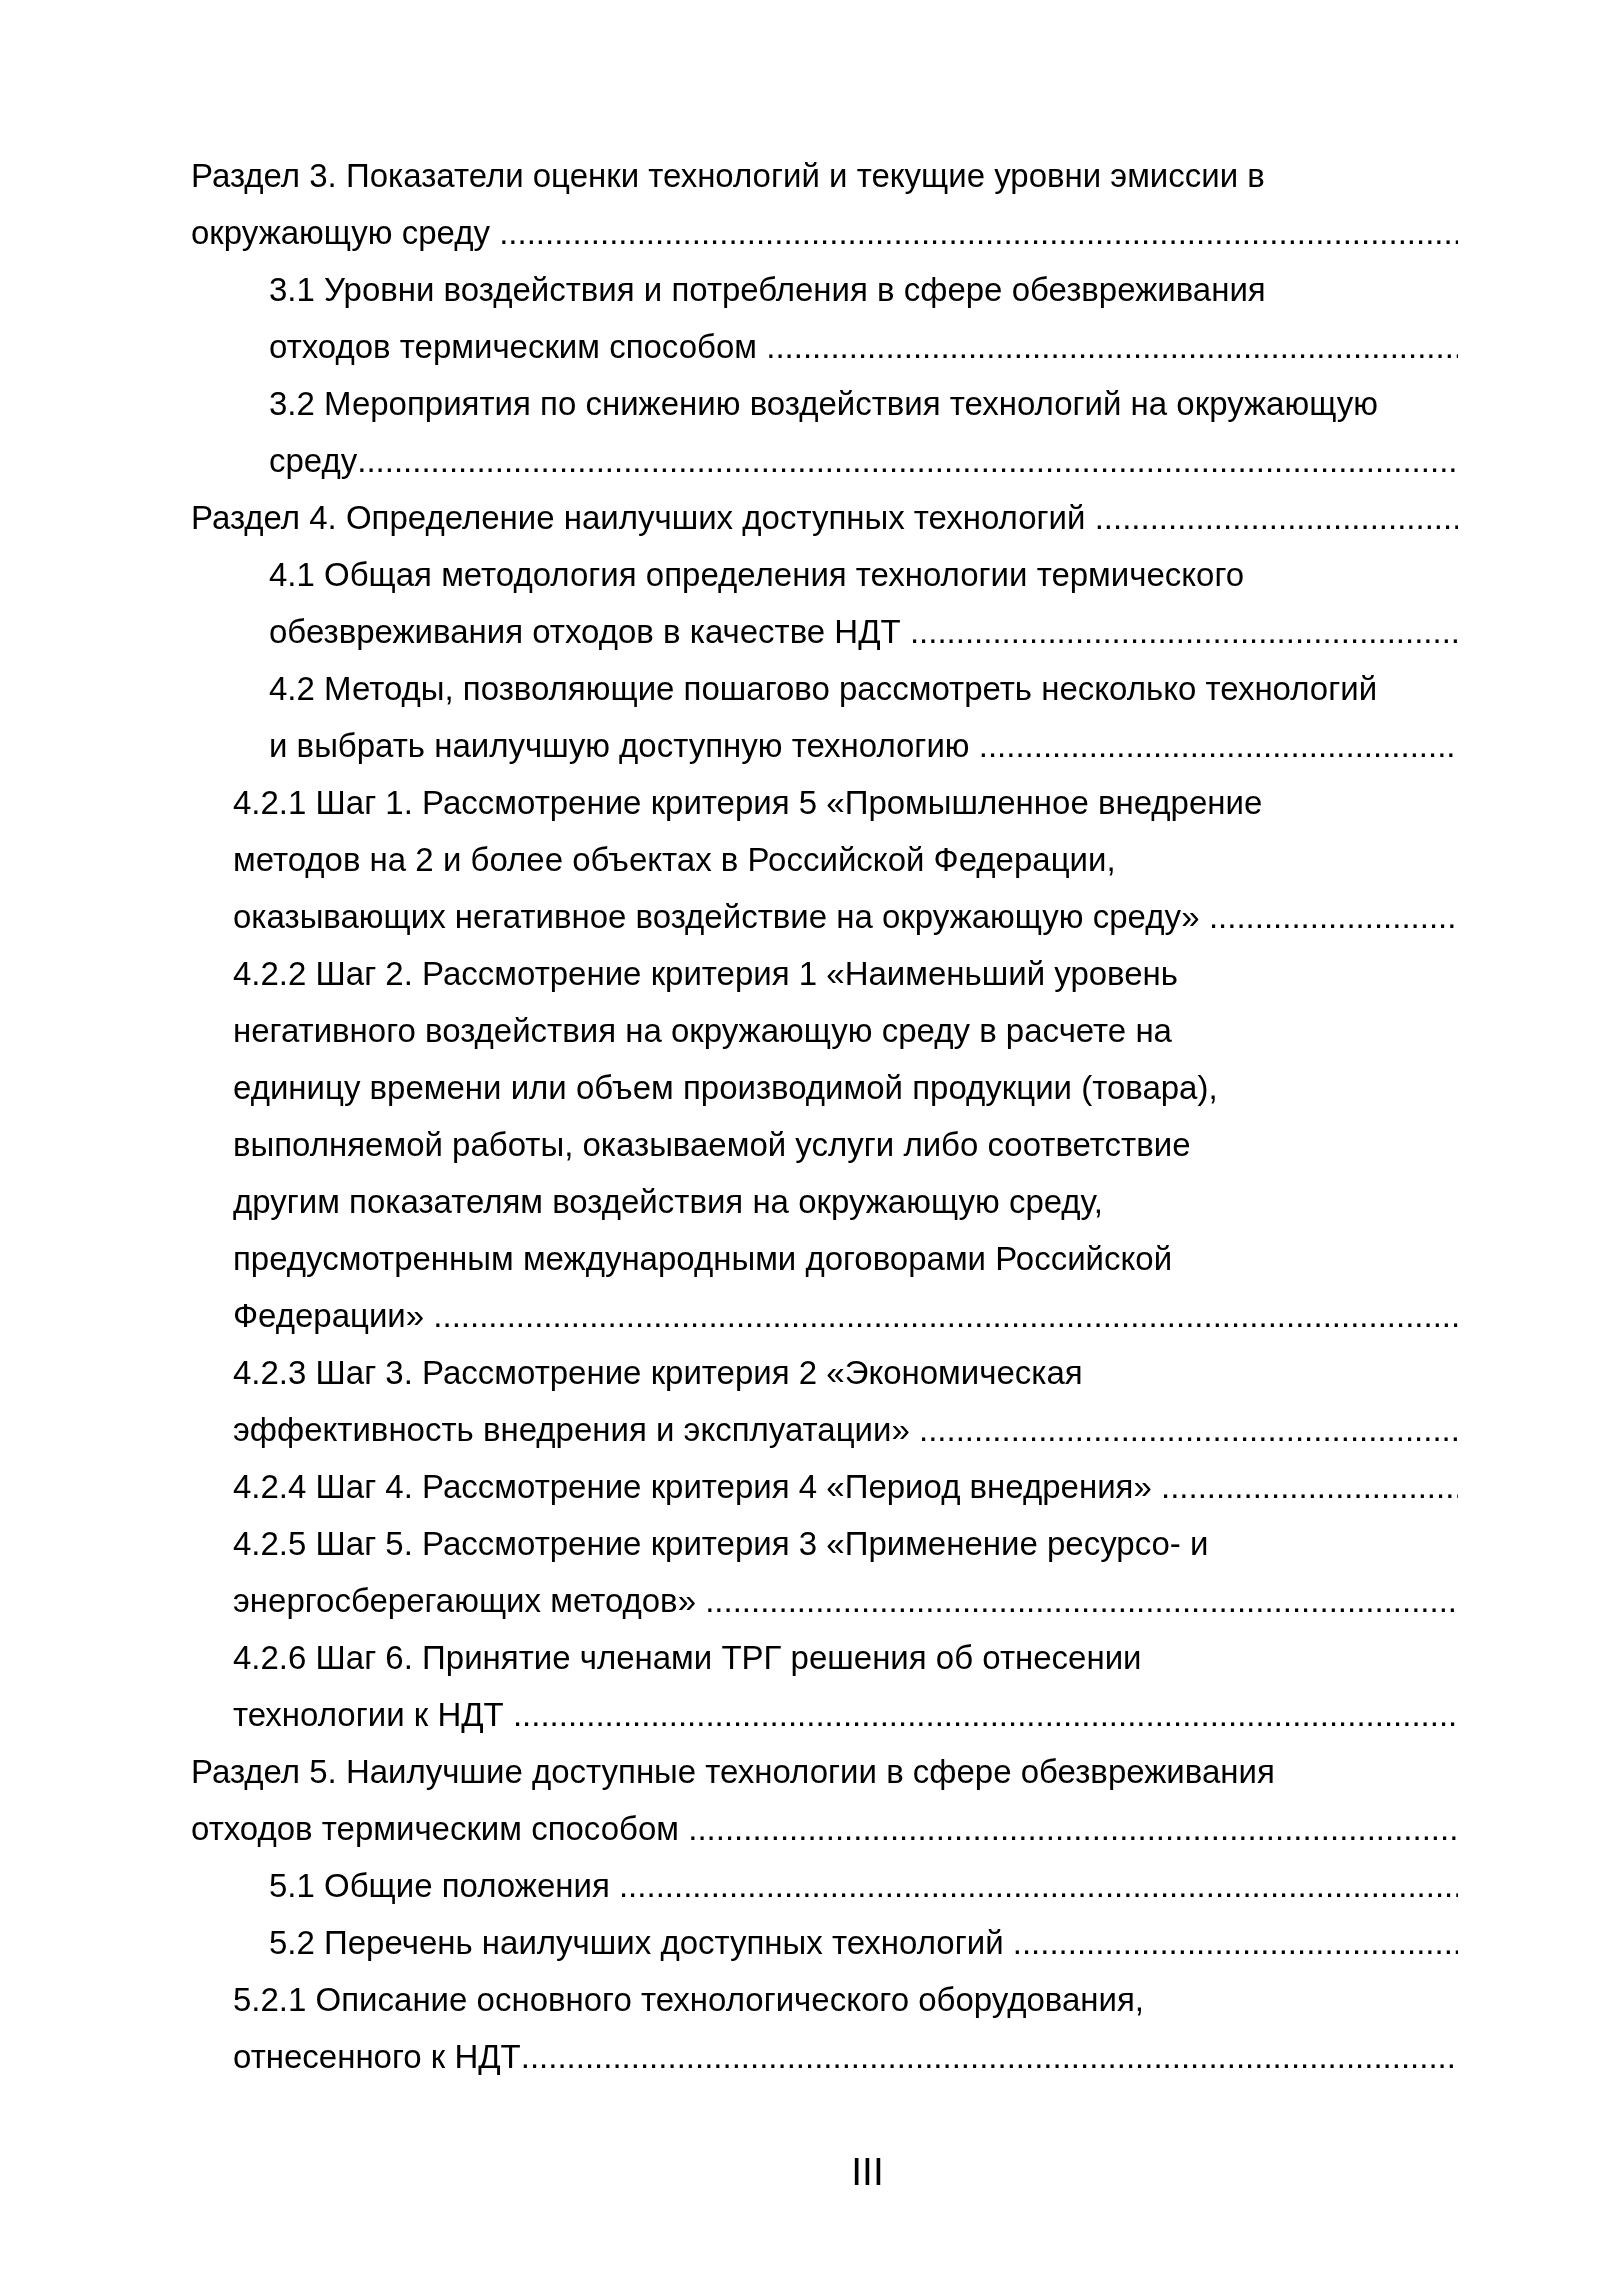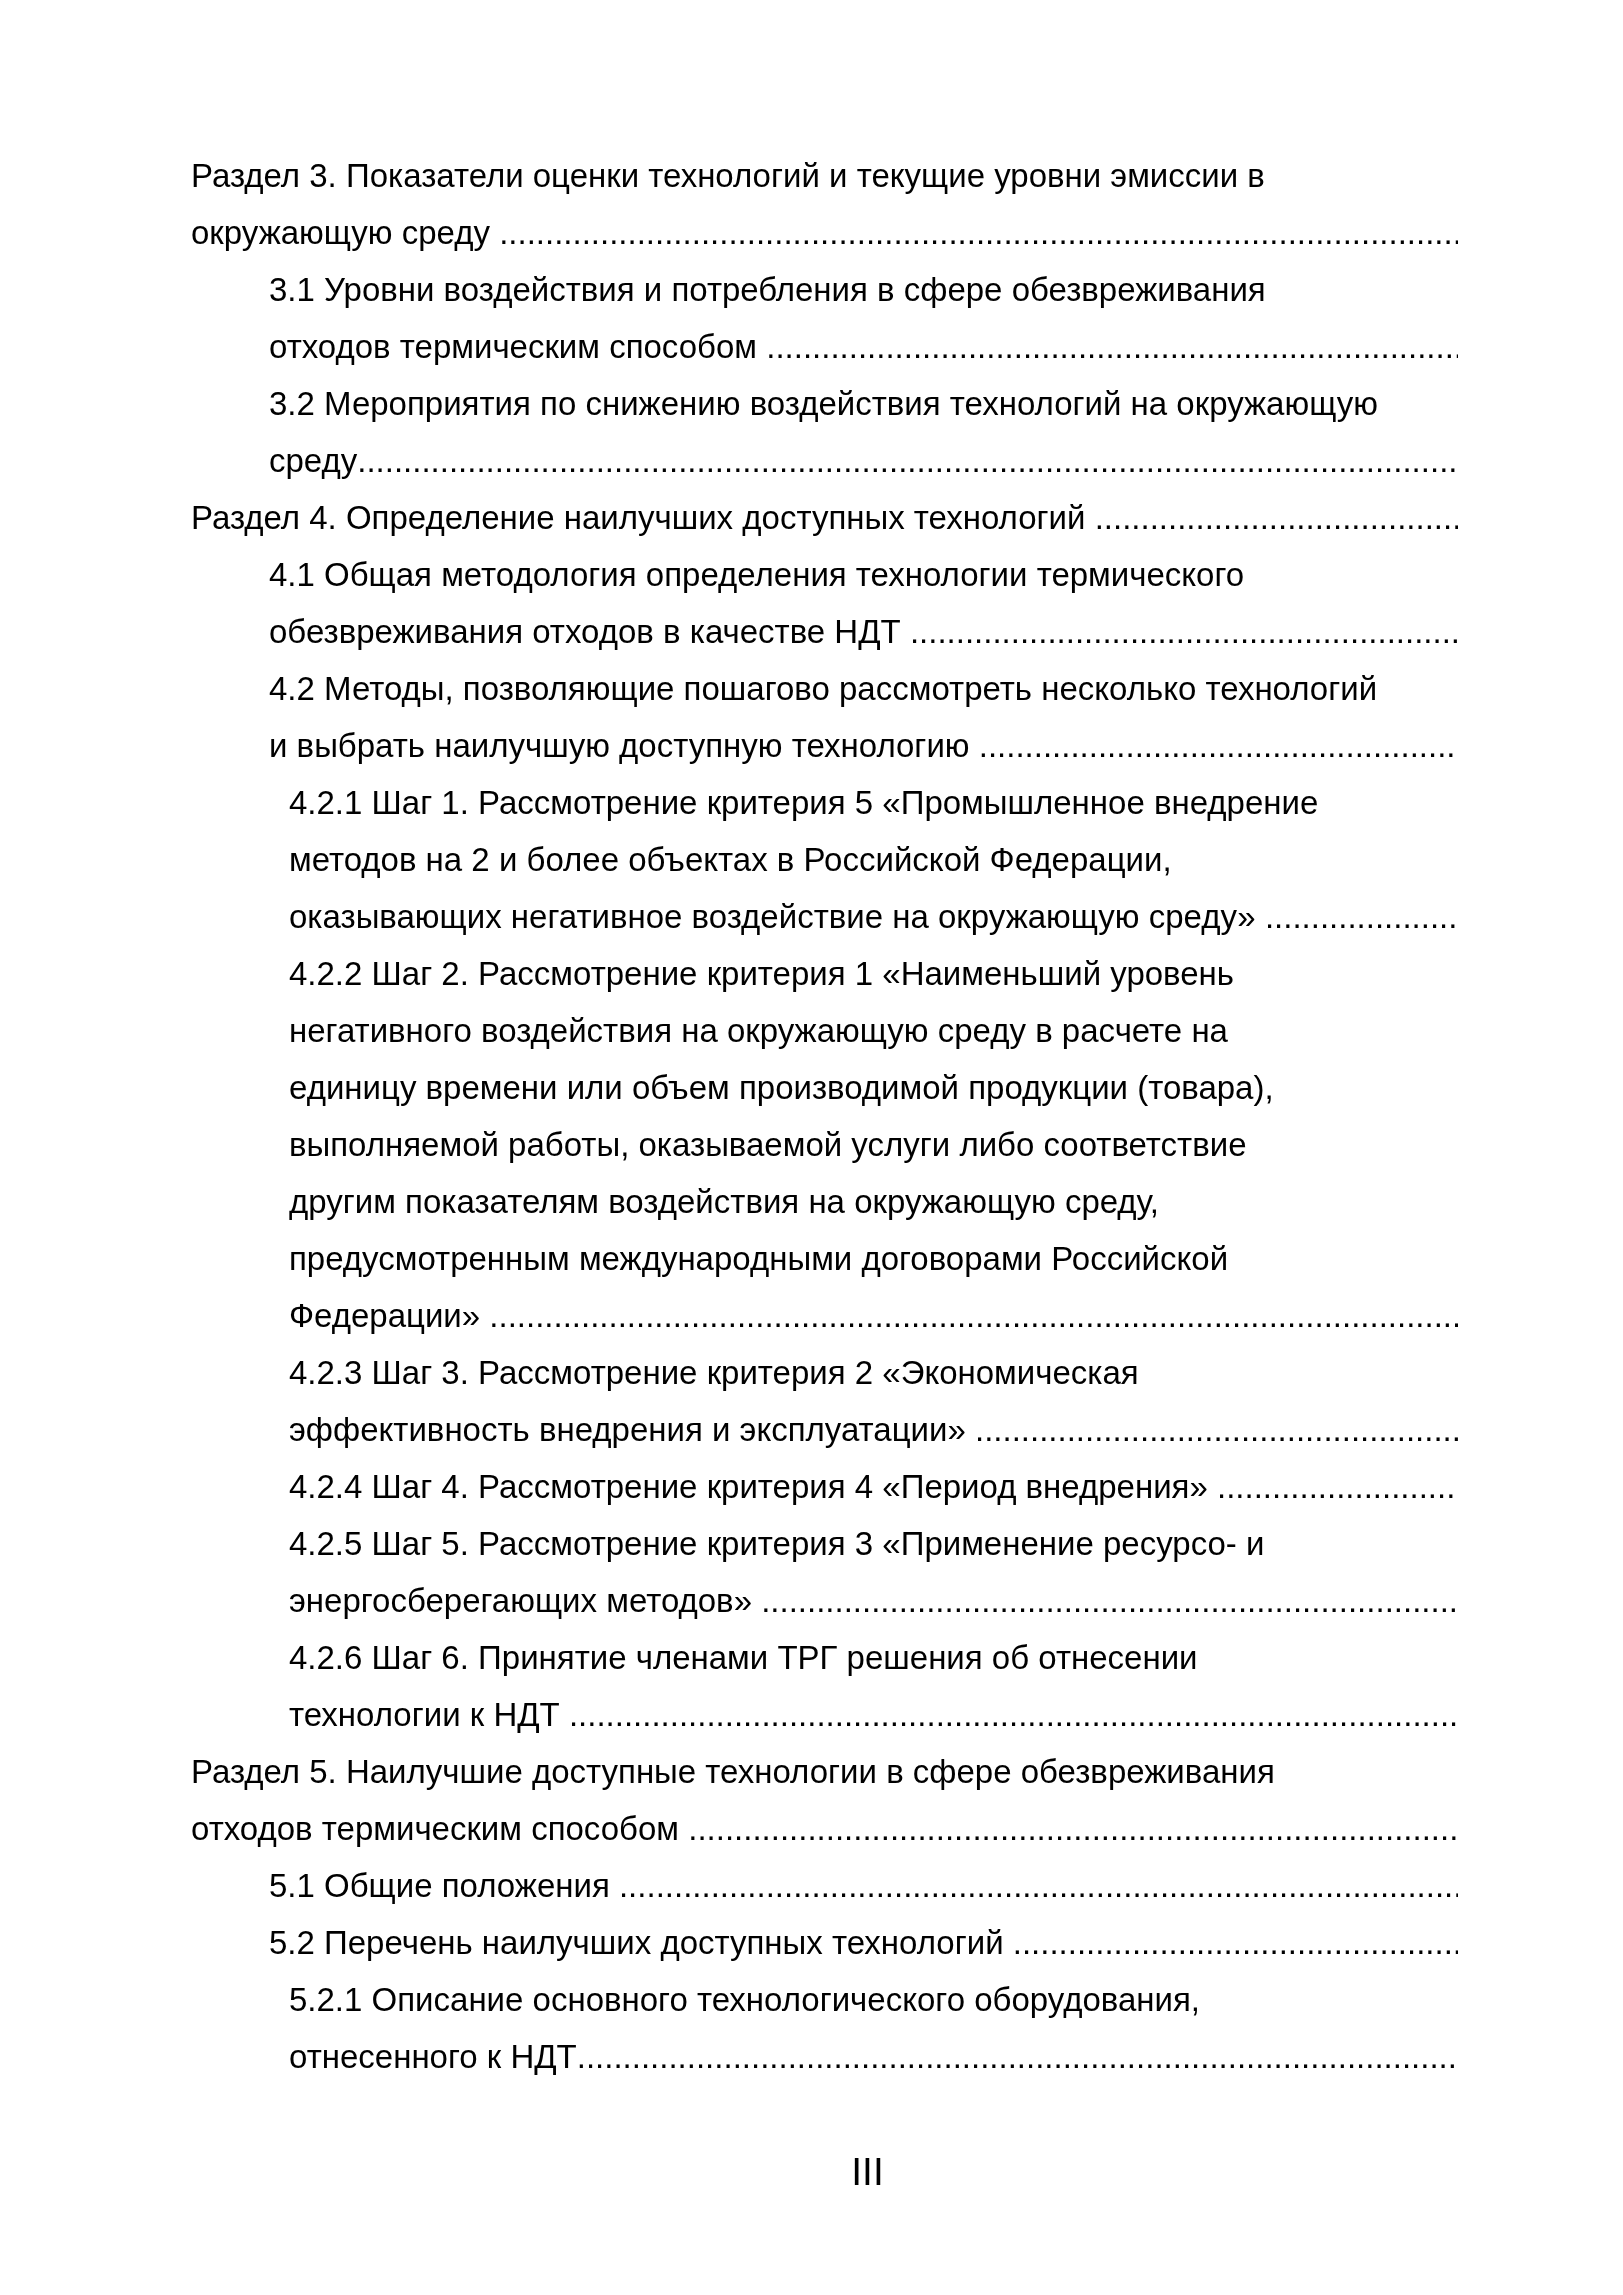--- a/index.html
+++ b/index.html
@@ -21,21 +21,21 @@
     left: 191px;
     top: 147px;
     width: 1353px;
     font-size: 33px;
     line-height: 57px;
     color: #000000;
   }
   .entry { margin: 0; }
   .level-1 { margin-left: 0; }
   .level-2 { margin-left: 78px; }
-  .level-3 { margin-left: 98px; }
+  .level-3 { margin-left: 42px; }
   .toc-line {
     display: flex;
     align-items: baseline;
     min-width: 0;
   }
   .toc-text {
     white-space: pre;
     flex: 0 0 auto;
   }
   .leader {

